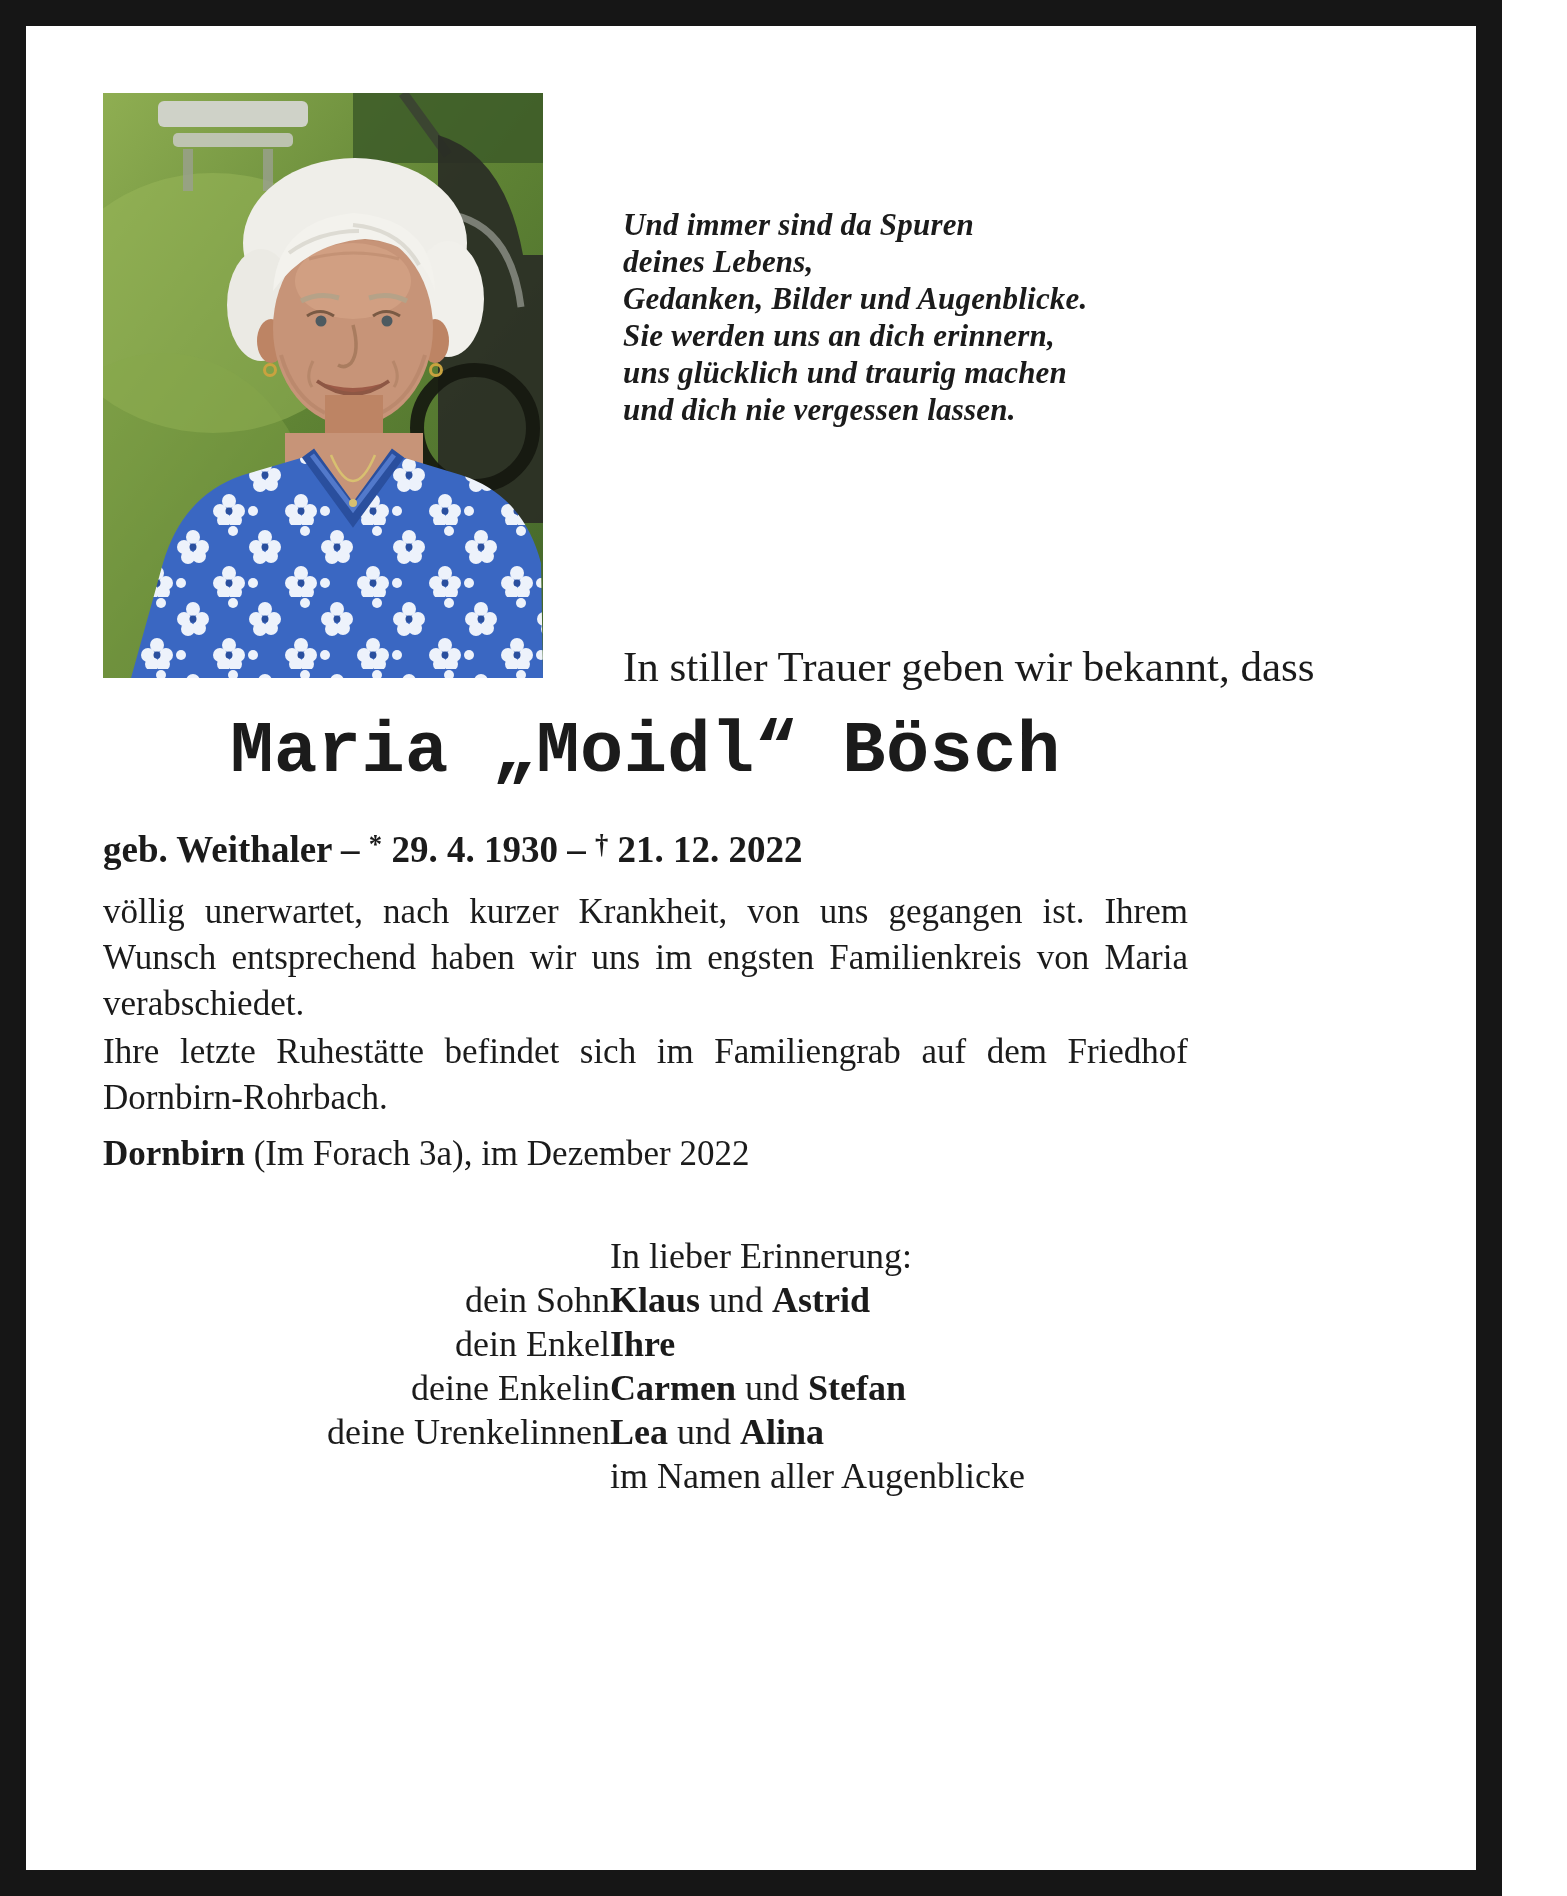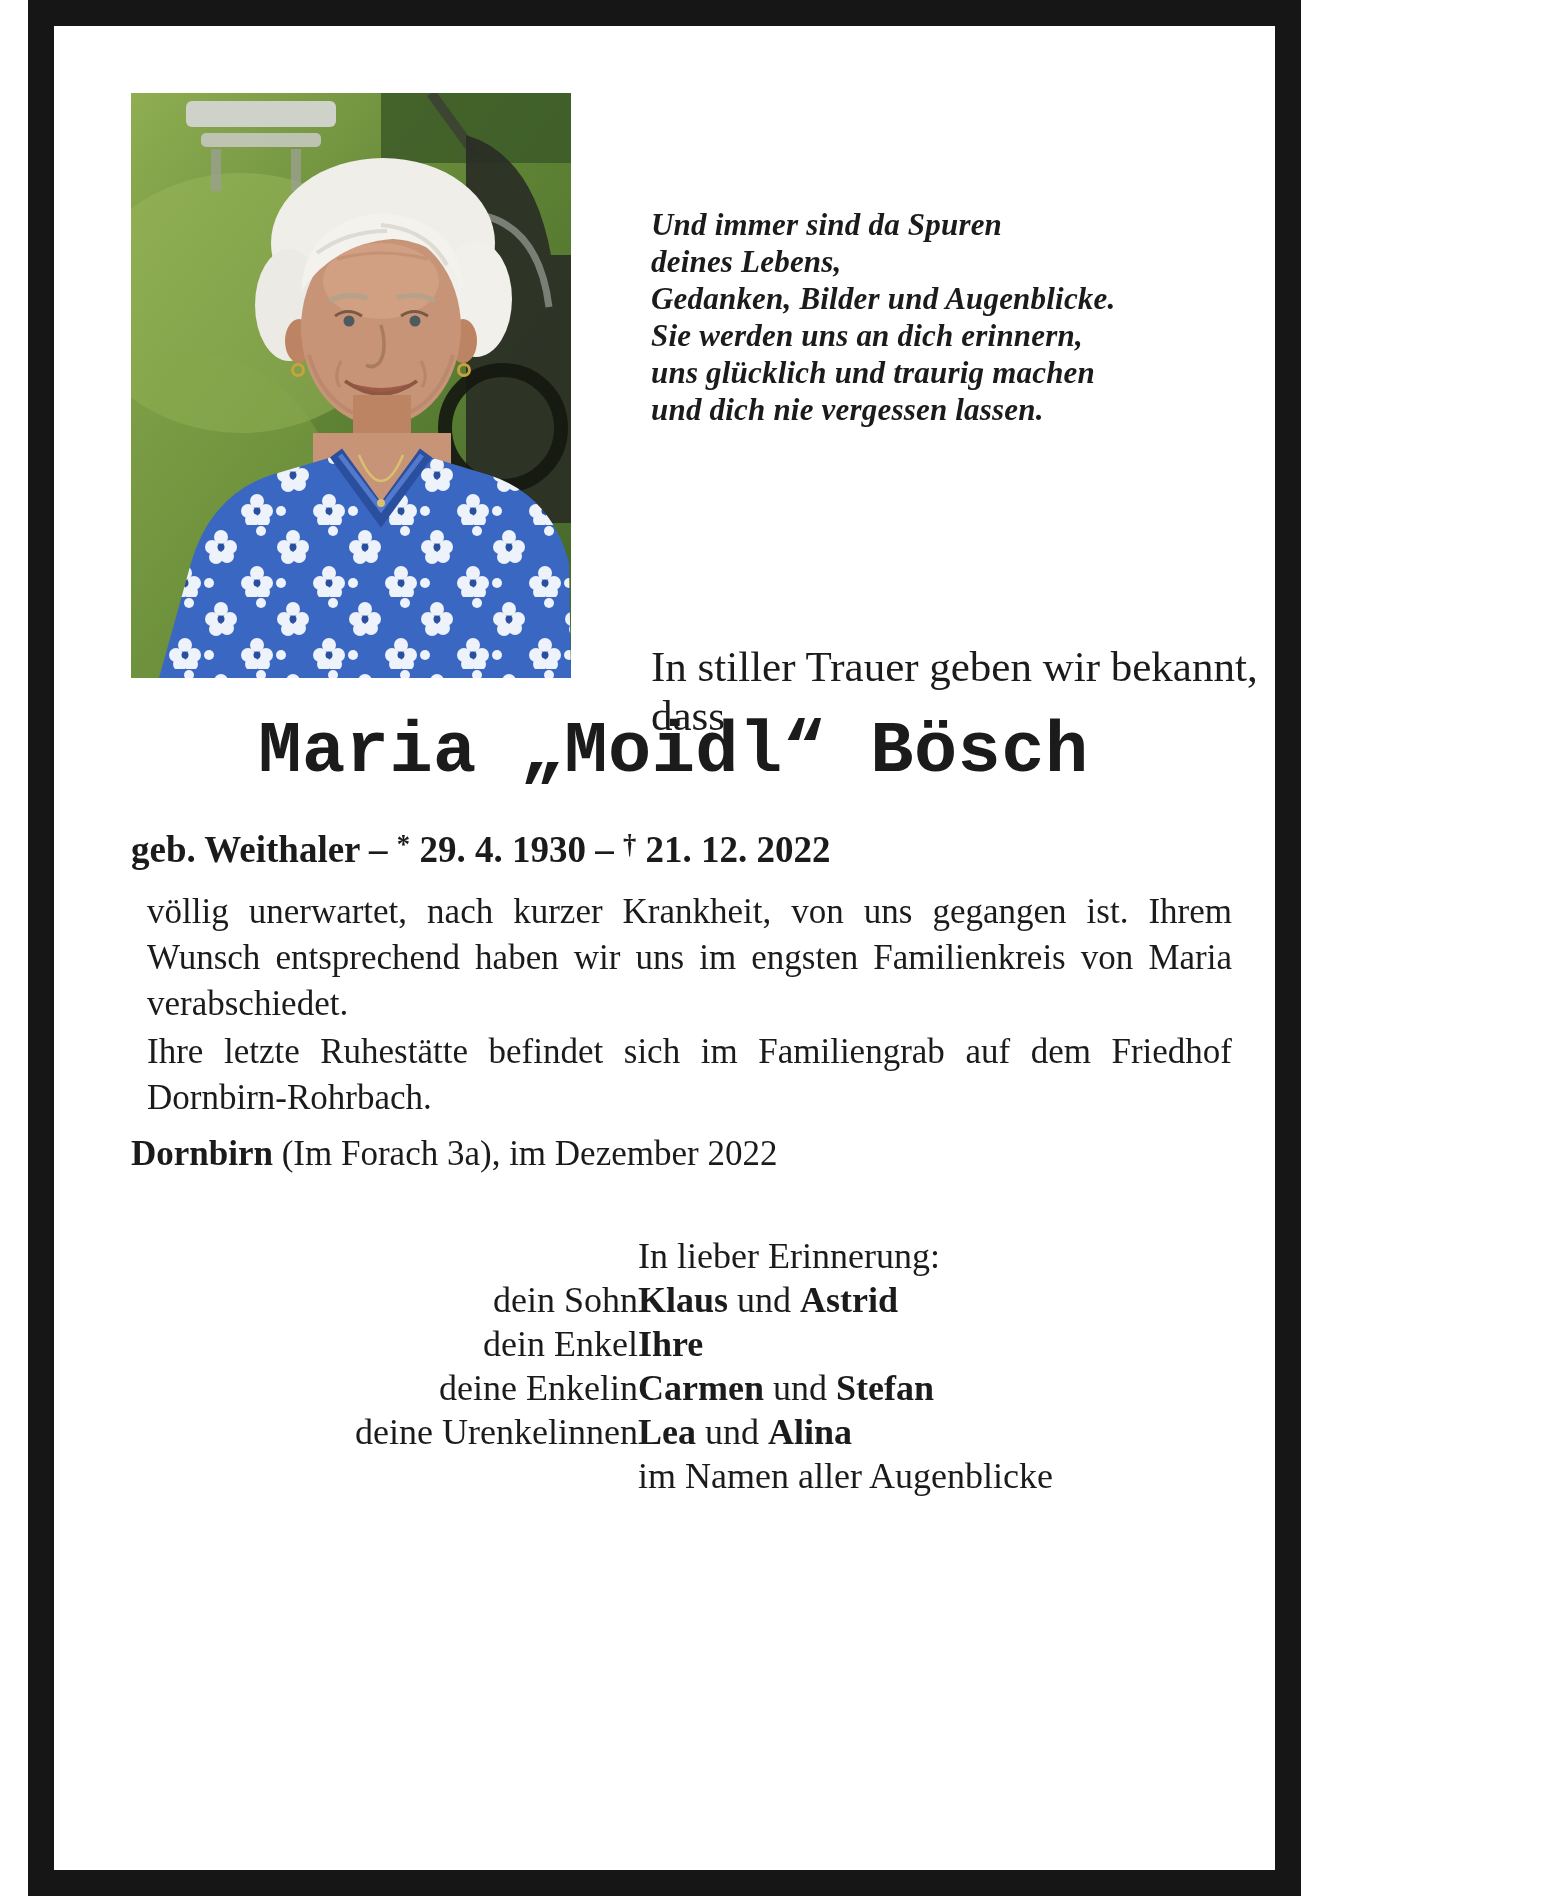--- a/index.html
+++ b/index.html
@@ -1,26 +1,25 @@
 <!DOCTYPE html>
 <html><head>
 <meta charset="utf-8">
 <style>
   html, body { margin: 0; padding: 0; background: #ffffff; }
   .frame {
     position: relative;
-    width: 1273px;
+    width: 1502px;
     height: 1896px;
     box-sizing: border-box;
     border: 26px solid #161616;
     background: #ffffff;
     font-family: "Liberation Serif", "DejaVu Serif", serif;
     color: #1b1b1b;
     overflow: hidden;
-    margin-left: 28px;
   }
   .photo {
     position: absolute;
     left: 77px; top: 67px;
     width: 440px; height: 585px;
     overflow: hidden;
   }
   .photo svg { display: block; width: 100%; height: 100%; }
   .poem {
     position: absolute;
@@ -55,21 +54,21 @@
     font-size: 37px;
     font-weight: bold;
   }
   .birthline .sym {
     font-size: 0.72em;
     vertical-align: 9px;
     font-weight: bold;
   }
   .para {
     position: absolute;
-    left: 93px;
+    left: 77px;
     width: 1085px;
     margin: 0;
     font-size: 35px;
     line-height: 46px;
     text-align: justify;
   }
   .p1 { top: 863px; }
   .p2 { top: 1003px; }
   .dateline {
     position: absolute;

